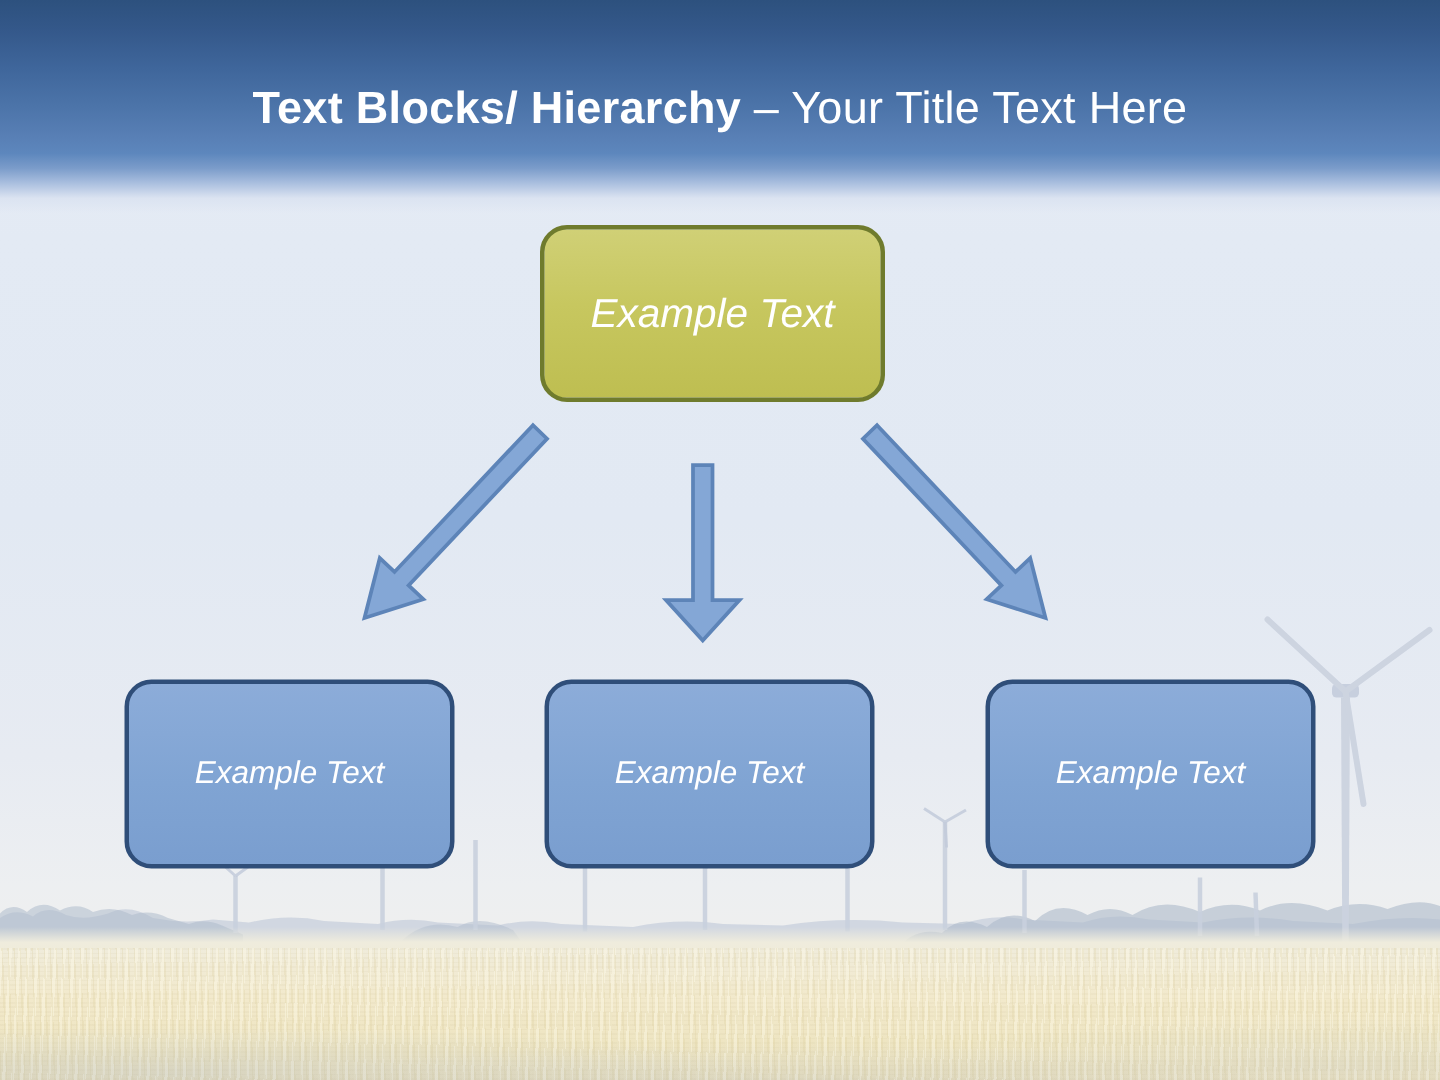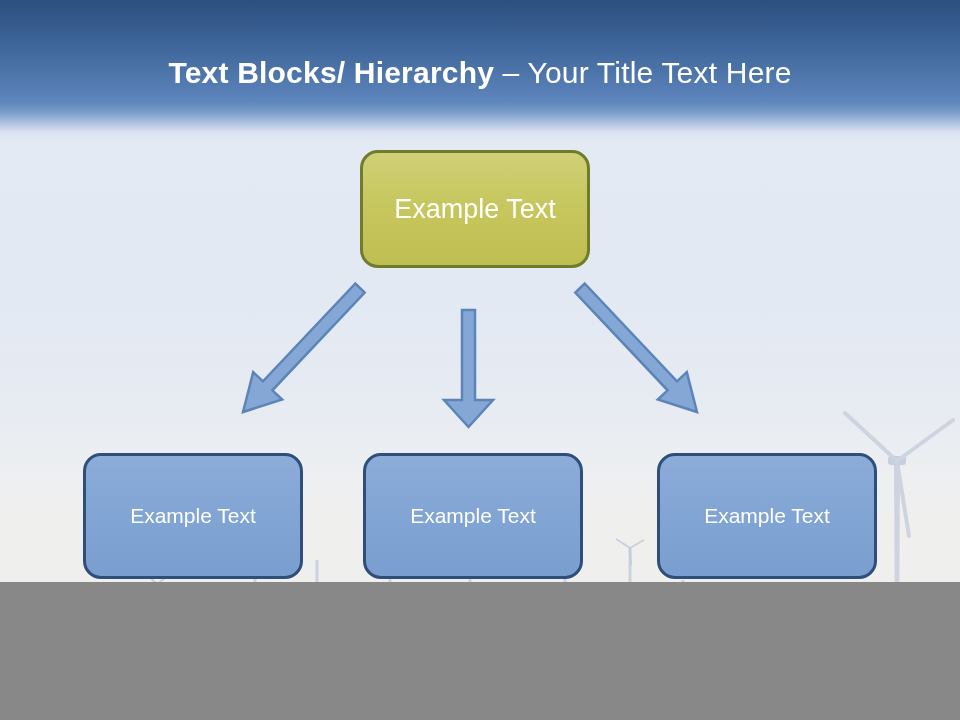--- a/index.html
+++ b/index.html
@@ -1,17 +1,17 @@
 <!DOCTYPE html>
 <html><head>
 <meta charset="utf-8">
 <style>
   html,body { margin:0; padding:0; background:#888; }
   .slide {
-    position:relative; width:960px; height:582px; overflow:hidden;
+    position:relative; width:960px; height:720px; overflow:hidden;
     font-family:"Liberation Sans", sans-serif; margin:0 auto;
     background:#e4eaf4;
   }
   
   .sky {
     position:absolute; inset:0;
     background:linear-gradient(180deg,#e9eef7 0%,#e3eaf4 22%,#e2e9f3 48%,#e7ebf2 70%,#edeff1 82%,#efefee 88%);
   }
   .field {
     position:absolute; left:0; right:0; top:618px; height:102px;
@@ -41,21 +41,21 @@
   }
   .slide-title {
     position:absolute; top:54px; left:0; width:100%; height:38px;
     text-align:center; color:#ffffff; font-size:30px; line-height:38px;
     letter-spacing:.2px; white-space:nowrap;
   }
   .slide-title .bold { font-weight:bold; }
   
   .box {
     position:absolute; display:flex; align-items:center; justify-content:center;
-    color:#ffffff; text-align:left; box-sizing:border-box;
+    color:#ffffff; text-align:left; box-sizing:border-box;font-style:italic;
   }
   .box-root {
     left:360px; top:150px; width:230px; height:118px;
     border:3px solid #6f7b2d; border-radius:18px;
     background:linear-gradient(180deg,#d0d076 0%,#c7c75f 45%,#bebe51 100%);
     font-size:27px;
   }
   .box-child {
     top:453px; width:220px; height:126px;
     border:3px solid #2f4e79; border-radius:18px;

